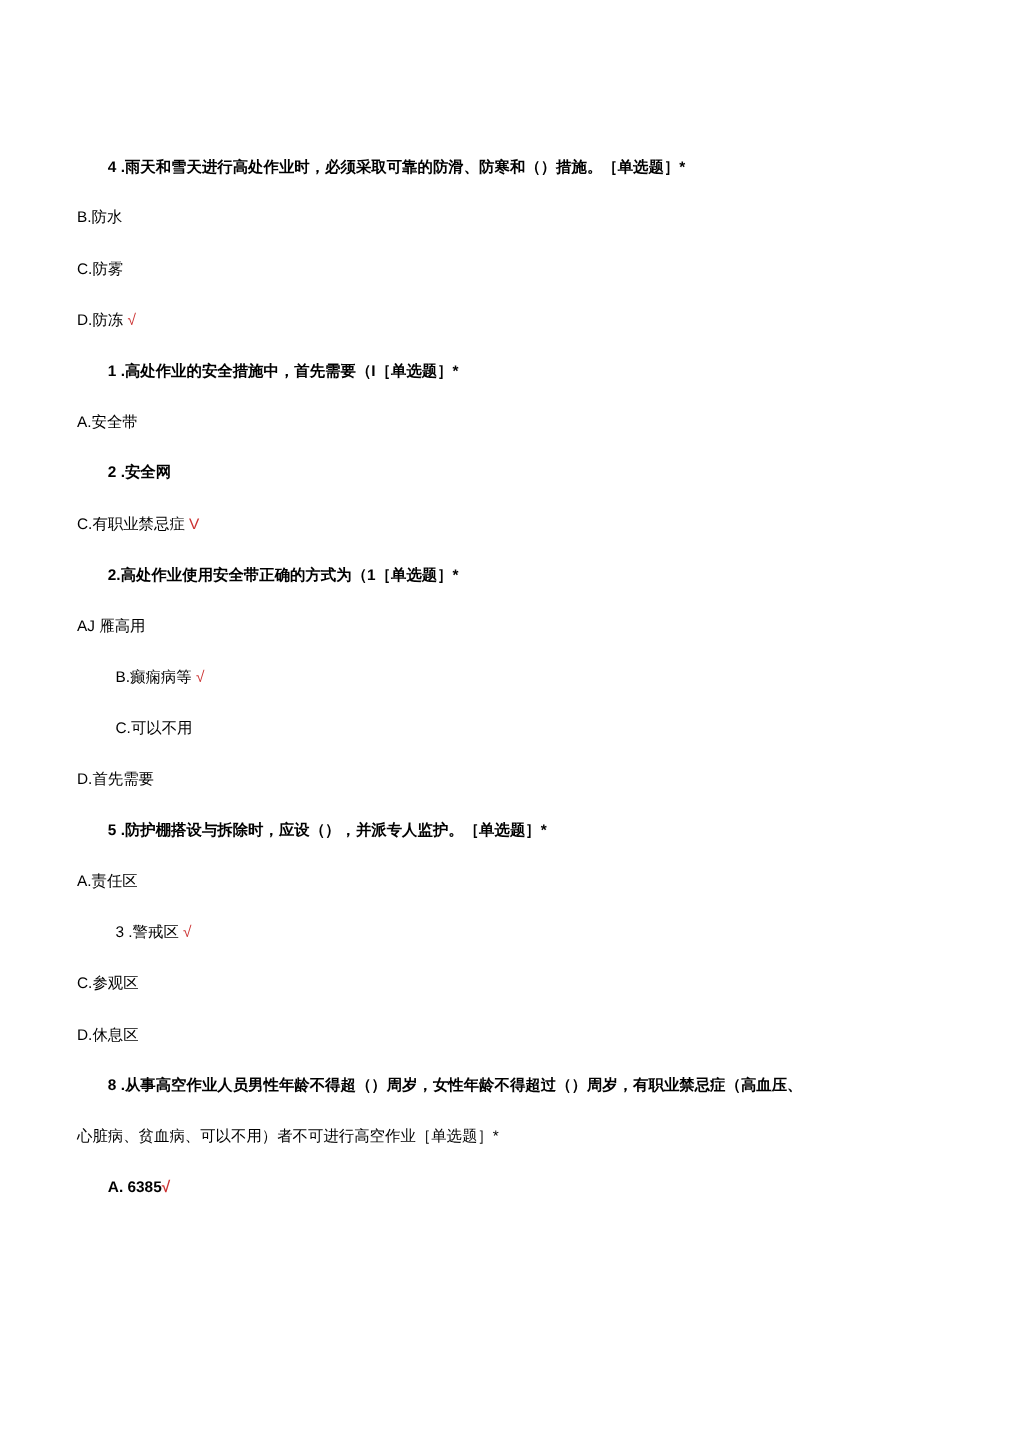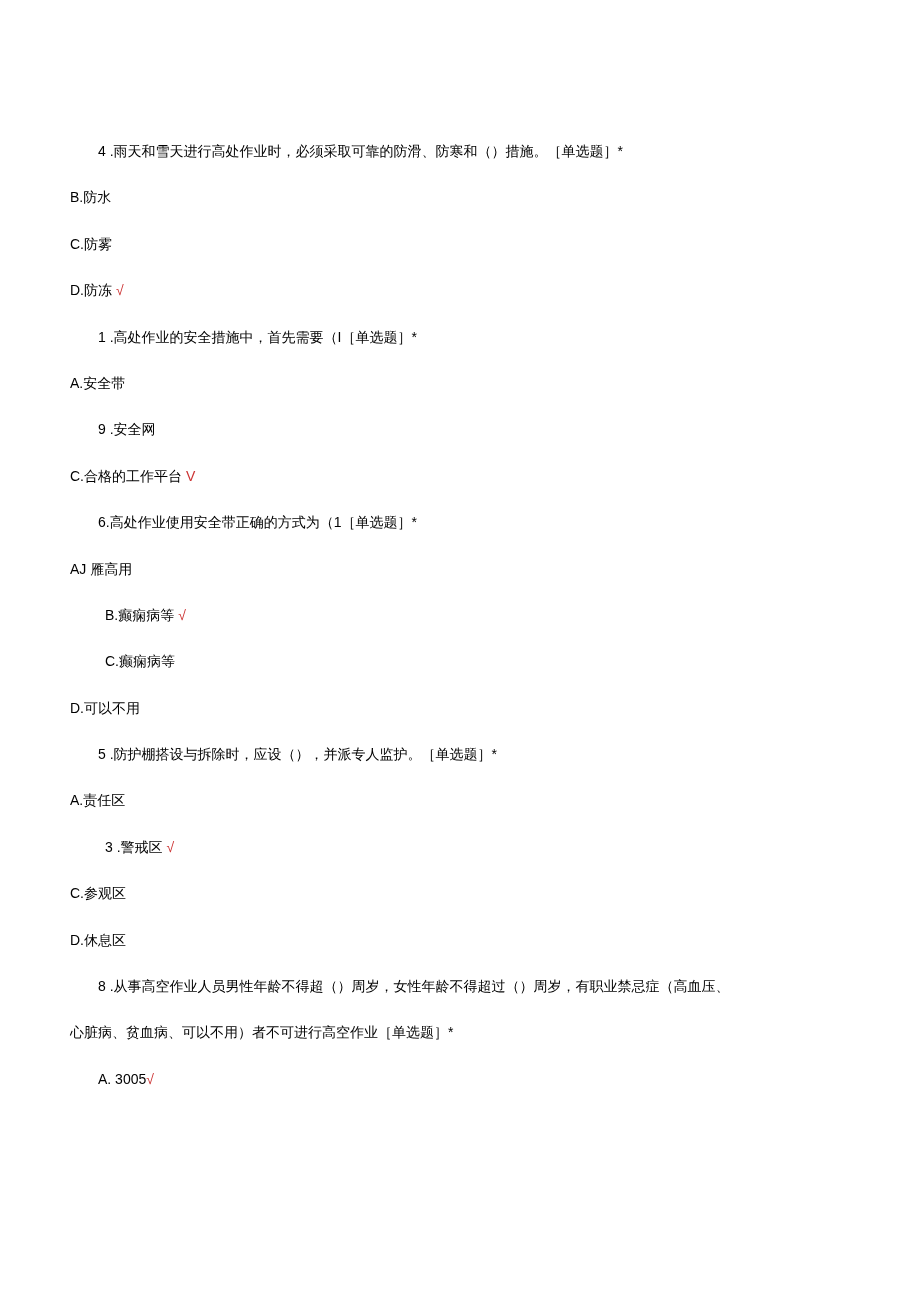--- a/index.html
+++ b/index.html
@@ -15,20 +15,21 @@
       padding: 140px 70px 100px 70px;
       font-size: 14px;
       line-height: 1.6;
       color: #000000;
     }
     .paragraph {
       margin-bottom: 24px;
     }
     .indented {
       text-indent: 2em;
+      font-weight: bold;
     }
     .indented-more {
       text-indent: 2.5em;
     }
     .correct-mark {
       color: #cc3333;
     }
     .option {
       margin-bottom: 24px;
     }
@@ -40,41 +41,41 @@
 
 <div class="option">B.防水</div>
 <div class="option">C.防雾</div>
 <div class="option">
   <span>D.防冻 </span><span class="correct-mark">√</span>
 </div>
 
 <div class="paragraph indented">1 .高处作业的安全措施中，首先需要（I［单选题］*</div>
 
 <div class="option">A.安全带</div>
-<div class="option indented">9 .安全网</div>
+<div class="option indented">2 .安全网</div>
 <div class="option">
-  <span>C.合格的工作平台 </span><span class="correct-mark">V</span>
+  <span>C.有职业禁忌症 </span><span class="correct-mark">V</span>
 </div>
 
-<div class="paragraph indented">6.高处作业使用安全带正确的方式为（1［单选题］*</div>
+<div class="paragraph indented">2.高处作业使用安全带正确的方式为（1［单选题］*</div>
 
 <div class="option">AJ 雁高用</div>
 <div class="option indented-more">
   <span>B.癫痫病等 </span><span class="correct-mark">√</span>
 </div>
-<div class="option indented-more">C.癫痫病等</div>
-<div class="option">D.可以不用</div>
+<div class="option indented-more">C.可以不用</div>
+<div class="option">D.首先需要</div>
 
 <div class="paragraph indented">5 .防护棚搭设与拆除时，应设（），并派专人监护。［单选题］*</div>
 
 <div class="option">A.责任区</div>
 <div class="option indented-more">
   <span>3 .警戒区 </span><span class="correct-mark">√</span>
 </div>
 <div class="option">C.参观区</div>
 <div class="option">D.休息区</div>
 
 <div class="paragraph indented">8 .从事高空作业人员男性年龄不得超（）周岁，女性年龄不得超过（）周岁，有职业禁忌症（高血压、</div>
 <div class="paragraph">心脏病、贫血病、可以不用）者不可进行高空作业［单选题］*</div>
 
 <div class="option indented">
-  <span>A.   3005</span><span class="correct-mark">√</span>
+  <span>A.   6385</span><span class="correct-mark">√</span>
 </div>
 
 </body></html>

